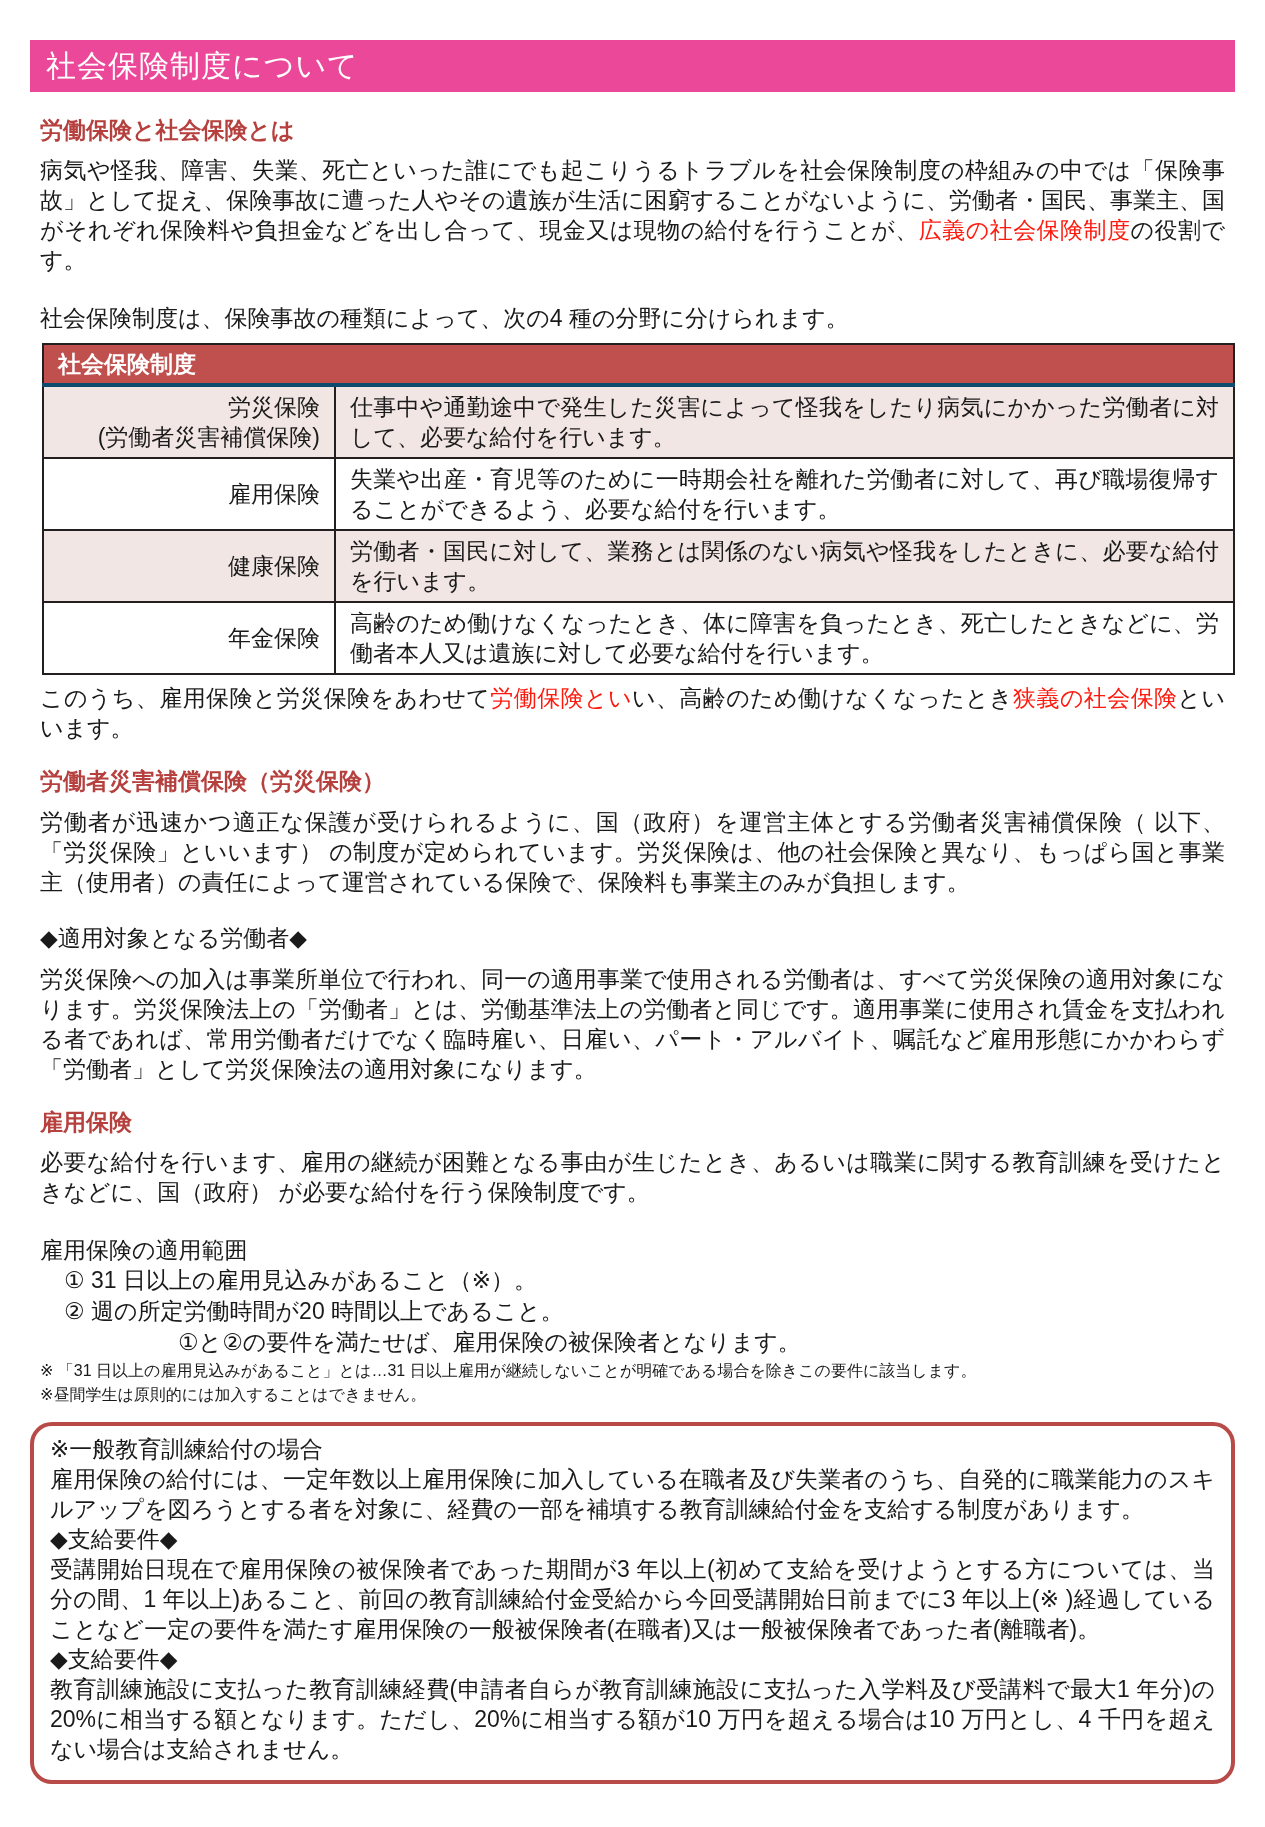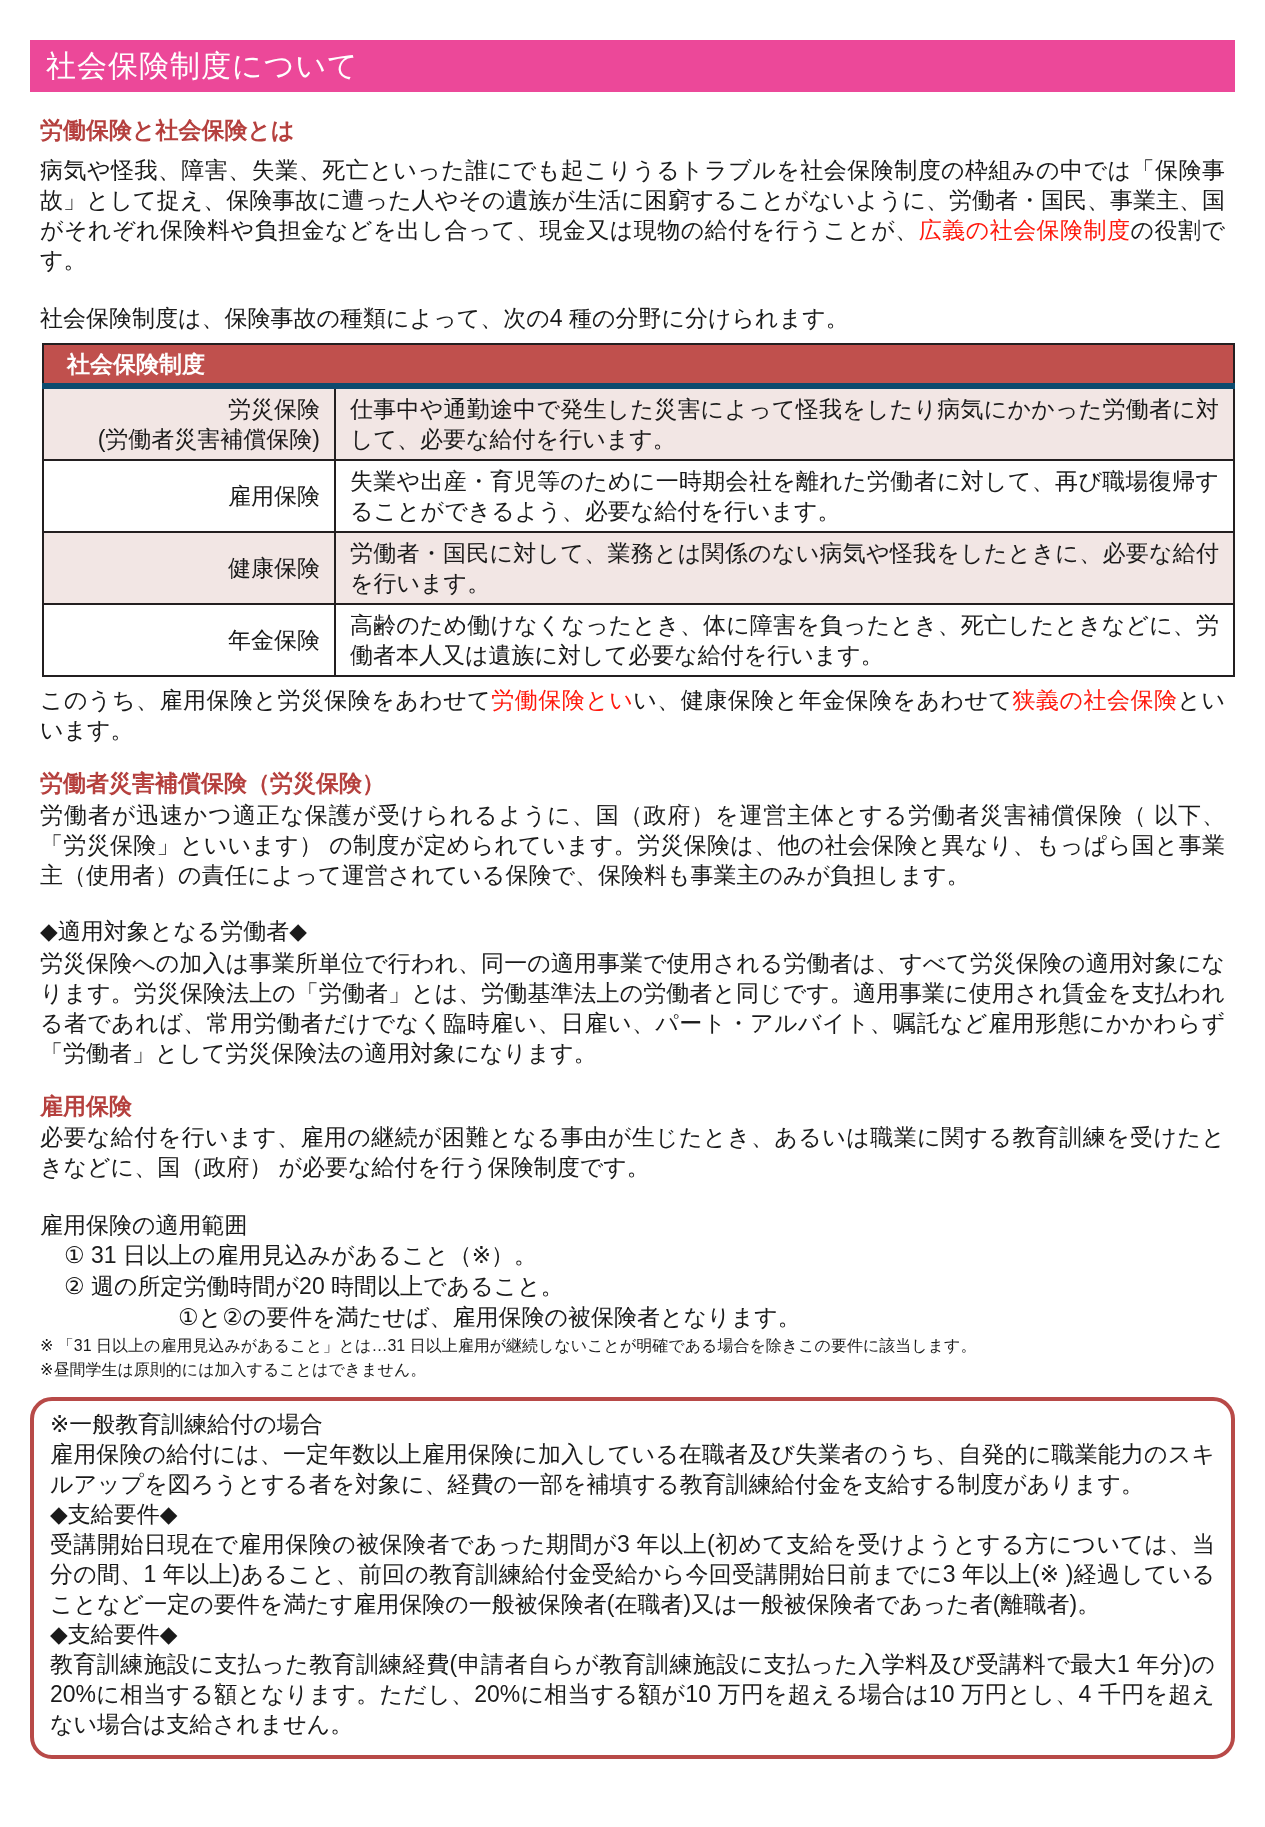--- a/index.html
+++ b/index.html
@@ -1,26 +1,26 @@
 <!DOCTYPE html>
 <html lang="ja"><head>
 <meta charset="utf-8">
 <style>
   html,body{margin:0;padding:0;background:#ffffff;}
   body{font-family:"Liberation Sans","DejaVu Sans",sans-serif;color:#1a1a1a;}
   .page{width:1265px;height:1827px;box-sizing:border-box;padding:40px 30px 0 30px;overflow:hidden;background:#fff;}
   .title-bar{background:#ec4899;color:#ffffff;font-size:30px;font-weight:500;padding:8px 16px;line-height:1.2;letter-spacing:1px;}
   h2.red-head{color:#b5403e;font-size:23px;font-weight:bold;margin:24px 10px 0 10px;line-height:1.25;}
   p.body,div.body{font-size:23px;line-height:30px;margin:10px 10px 0 10px;text-align:justify;}
-  p.tight{margin-top:2px;}
+  p.tight{margin-top:11px;}
   .red{color:#ff1a0e;}
   .sub-head{font-size:23px;line-height:30px;margin:26px 10px 0 10px;}
   table.ins{border-collapse:collapse;width:1193px;margin:10px 0 0 12px;border:2px solid #231f20;}
   table.ins td{border:2px solid #231f20;font-size:23px;line-height:30px;padding:5px 14px;vertical-align:middle;text-align:justify;}
-  table.ins tr.thead td{background:#c0504d;color:#ffffff;font-weight:bold;padding:4px 23px;border-bottom:6px solid #0c4a6e;}
+  table.ins tr.thead td{background:#c0504d;color:#ffffff;font-weight:bold;padding:4px 14px;border-bottom:4px solid #0c4a6e;}
   table.ins td.term{width:262px;text-align:right;}
   table.ins tr.pink td{background:#f2e6e4;}
   table.ins tr.white td{background:#ffffff;}
   .indent1{font-size:23px;line-height:31px;margin:0 10px 0 34px;}
   .indent2{font-size:23px;line-height:31px;margin:0 10px 0 148px;}
   .note{font-size:16px;line-height:23px;margin:1px 10px 0 10px;}
   .kyufu-box{border:4px solid #b84a48;border-radius:22px;margin:16px 0 0 0;padding:8px 16px 16px 16px;}
   .box-title{font-size:23px;font-weight:bold;margin:2px 0 0 0;line-height:30px;}
   .kyufu-box p.body{margin-left:0;margin-right:0;margin-top:0;}
   .kyufu-box .case-label{margin-top:14px;}
@@ -70,21 +70,21 @@
     <tr class="white">
       <td class="term">
         <div>年金保険</div>
         <div></div>
       </td>
       <td>高齢のため働けなくなったとき、体に障害を負ったとき、死亡したときなどに、労働者本人又は遺族に対して必要な給付を行います。</td>
     </tr>
   </tbody>
     </table>
 
-  <p class="body" style="margin-top:8px;"><span>このうち、雇用保険と労災保険をあわせて</span><span class="red">労働保険とい</span><span>い、健康保険と年金保険をあわせて</span><span class="red">狭義の社会保険</span><span>といいます。</span></p>
+  <p class="body" style="margin-top:8px;"><span>このうち、雇用保険と労災保険をあわせて</span><span class="red">労働保険とい</span><span>い、高齢のため働けなくなったとき</span><span class="red">狭義の社会保険</span><span>といいます。</span></p>
 
   <h2 class="red-head">労働者災害補償保険（労災保険）</h2>
   <p class="body tight">労働者が迅速かつ適正な保護が受けられるように、国（政府）を運営主体とする労働者災害補償保険（ 以下、「労災保険」といいます） の制度が定められています。労災保険は、他の社会保険と異なり、もっぱら国と事業主（使用者）の責任によって運営されている保険で、保険料も事業主のみが負担します。</p>
 
   <div class="sub-head">◆適用対象となる労働者◆</div>
   <p class="body tight">労災保険への加入は事業所単位で行われ、同一の適用事業で使用される労働者は、すべて労災保険の適用対象になります。労災保険法上の「労働者」とは、労働基準法上の労働者と同じです。適用事業に使用され賃金を支払われる者であれば、常用労働者だけでなく臨時雇い、日雇い、パート・アルバイト、嘱託など雇用形態にかかわらず「労働者」として労災保険法の適用対象になります。</p>
 
   <h2 class="red-head">雇用保険</h2>
   <p class="body tight">必要な給付を行います、雇用の継続が困難となる事由が生じたとき、あるいは職業に関する教育訓練を受けたときなどに、国（政府） が必要な給付を行う保険制度です。</p>
 

